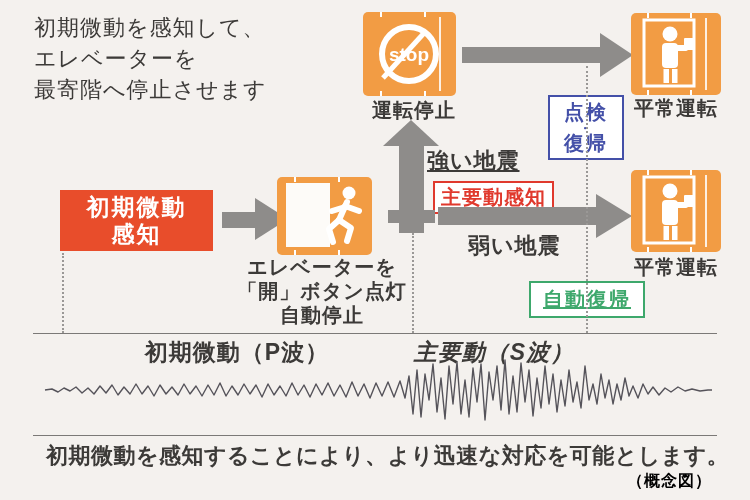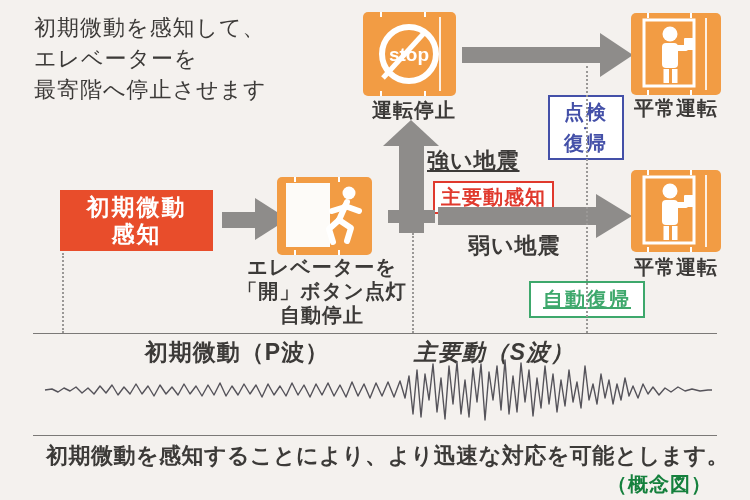--- a/index.html
+++ b/index.html
@@ -28,21 +28,21 @@
   }
   .arrow-body{position:absolute;background:var(--arrow-gray);}
   .arrow-head-right{position:absolute;width:0;height:0;border-top:22px solid transparent;border-bottom:22px solid transparent;border-left:33px solid var(--arrow-gray);}
   .arrow-head-up{position:absolute;width:0;height:0;border-left:28px solid transparent;border-right:28px solid transparent;border-bottom:26px solid var(--arrow-gray);}
   .dash-sq{position:absolute;width:13px;height:13px;background:var(--arrow-gray);}
   .dotline{position:absolute;width:0;border-left:2px dotted #9a9896;}
   .nearest-labels{left:322px;top:255px;transform:translateX(-50%);text-align:center;font-size:20px;font-weight:700;line-height:24px;white-space:nowrap;letter-spacing:1px;}
   .divider{position:absolute;left:33px;width:684px;height:1px;background:#7b7977;}
   .wave-label{position:absolute;top:337px;transform:translateX(-50%);font-size:23px;font-weight:700;letter-spacing:1px;white-space:nowrap;}
   .caption{left:46px;top:441px;font-size:22px;font-weight:700;letter-spacing:0.5px;white-space:nowrap;}
-  .note{right:38px;top:471px;font-size:20px;font-weight:600;color:#15803d;letter-spacing:1px;}
+  .note{right:38px;top:471px;font-size:16px;font-weight:600;color:#000000;letter-spacing:1px;}
   svg{display:block;}
   .fill-orange{fill:var(--orange);}
 </style>
 </head>
 <body>
 
 <div class="stage">
 
   <div class="abs intro">
     <div>初期微動を感知して、</div>

